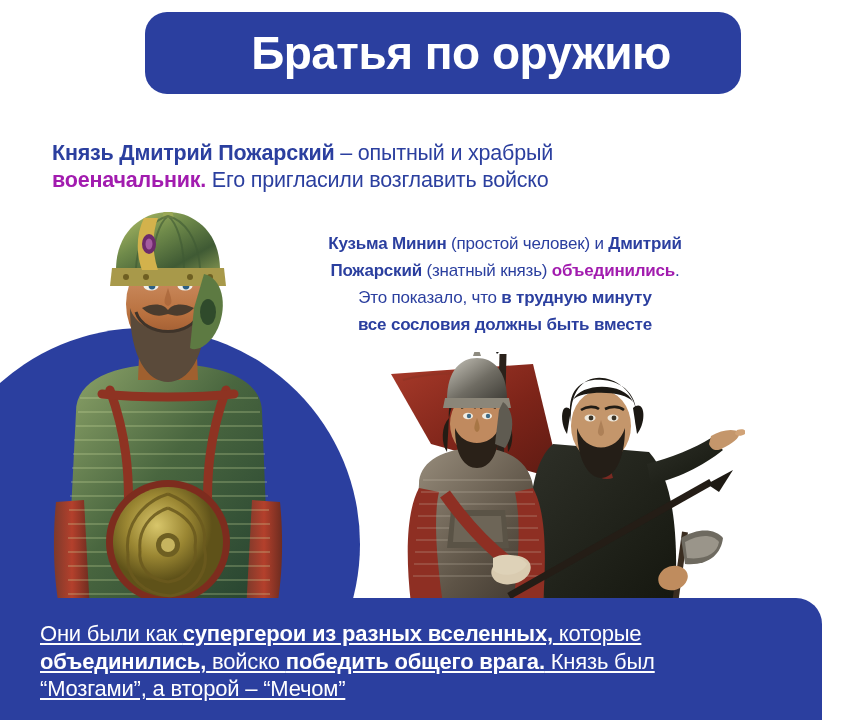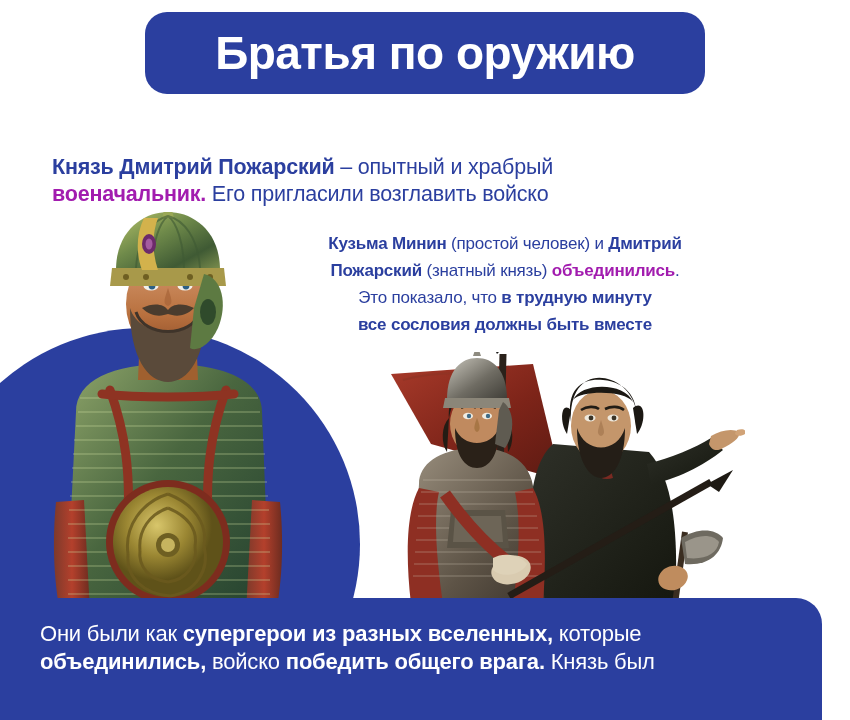--- a/index.html
+++ b/index.html
@@ -21,20 +21,21 @@
     position: absolute;
     left: 145px;
     top: 12px;
     width: 560px;
     height: 82px;
     background: #2B3F9F;
     border-radius: 22px;
     display: flex;
     align-items: center;
     justify-content: center;
+    padding-left: 36px;
   }
   .title-banner .title-text {
     color: #ffffff;
     font-size: 46px;
     font-weight: bold;
     letter-spacing: -0.5px;
     line-height: 1;
     white-space: nowrap;
   }
 
@@ -46,21 +47,21 @@
     width: 432px;
     height: 432px;
     border-radius: 50%;
     background: #2B3F9F;
   }
 
   
   .text-block-1 {
     position: absolute;
     left: 52px;
-    top: 154px;
+    top: 140px;
     width: 600px;
     font-size: 21.5px;
     line-height: 27px;
     color: #2B3F9F;
     letter-spacing: -0.2px;
   }
   .text-block-1 .l2 { display: block; }
 
   
   .text-block-2 {
@@ -110,20 +111,21 @@
   }
   .bottom-banner .bottom-text {
     position: absolute;
     left: 40px;
     top: 22px;
     width: 760px;
     color: #ffffff;
     font-size: 22px;
     line-height: 27.5px;
     letter-spacing: -0.2px;
+    text-decoration: underline;
   }
   .bottom-banner .line { display: block; }
 </style>
 </head>
 <body>
 
 <div id="poster">
 
   <div class="blue-circle"></div>
 
@@ -392,16 +394,17 @@
   </div>
 
   <div class="bottom-banner">
     <div class="bottom-text">
       <span class="line">
         <span>Они были как </span><b class="bold">супергерои из разных вселенных,</b><span> которые</span>
       </span>
       <span class="line">
         <b class="bold">объединились,</b><span> войско </span><b class="bold">победить общего врага.</b><span> Князь был</span>
       </span>
+      <span class="line">“Мозгами”, а второй – “Мечом”</span>
     </div>
   </div>
 
 </div>
 
 </body></html>

